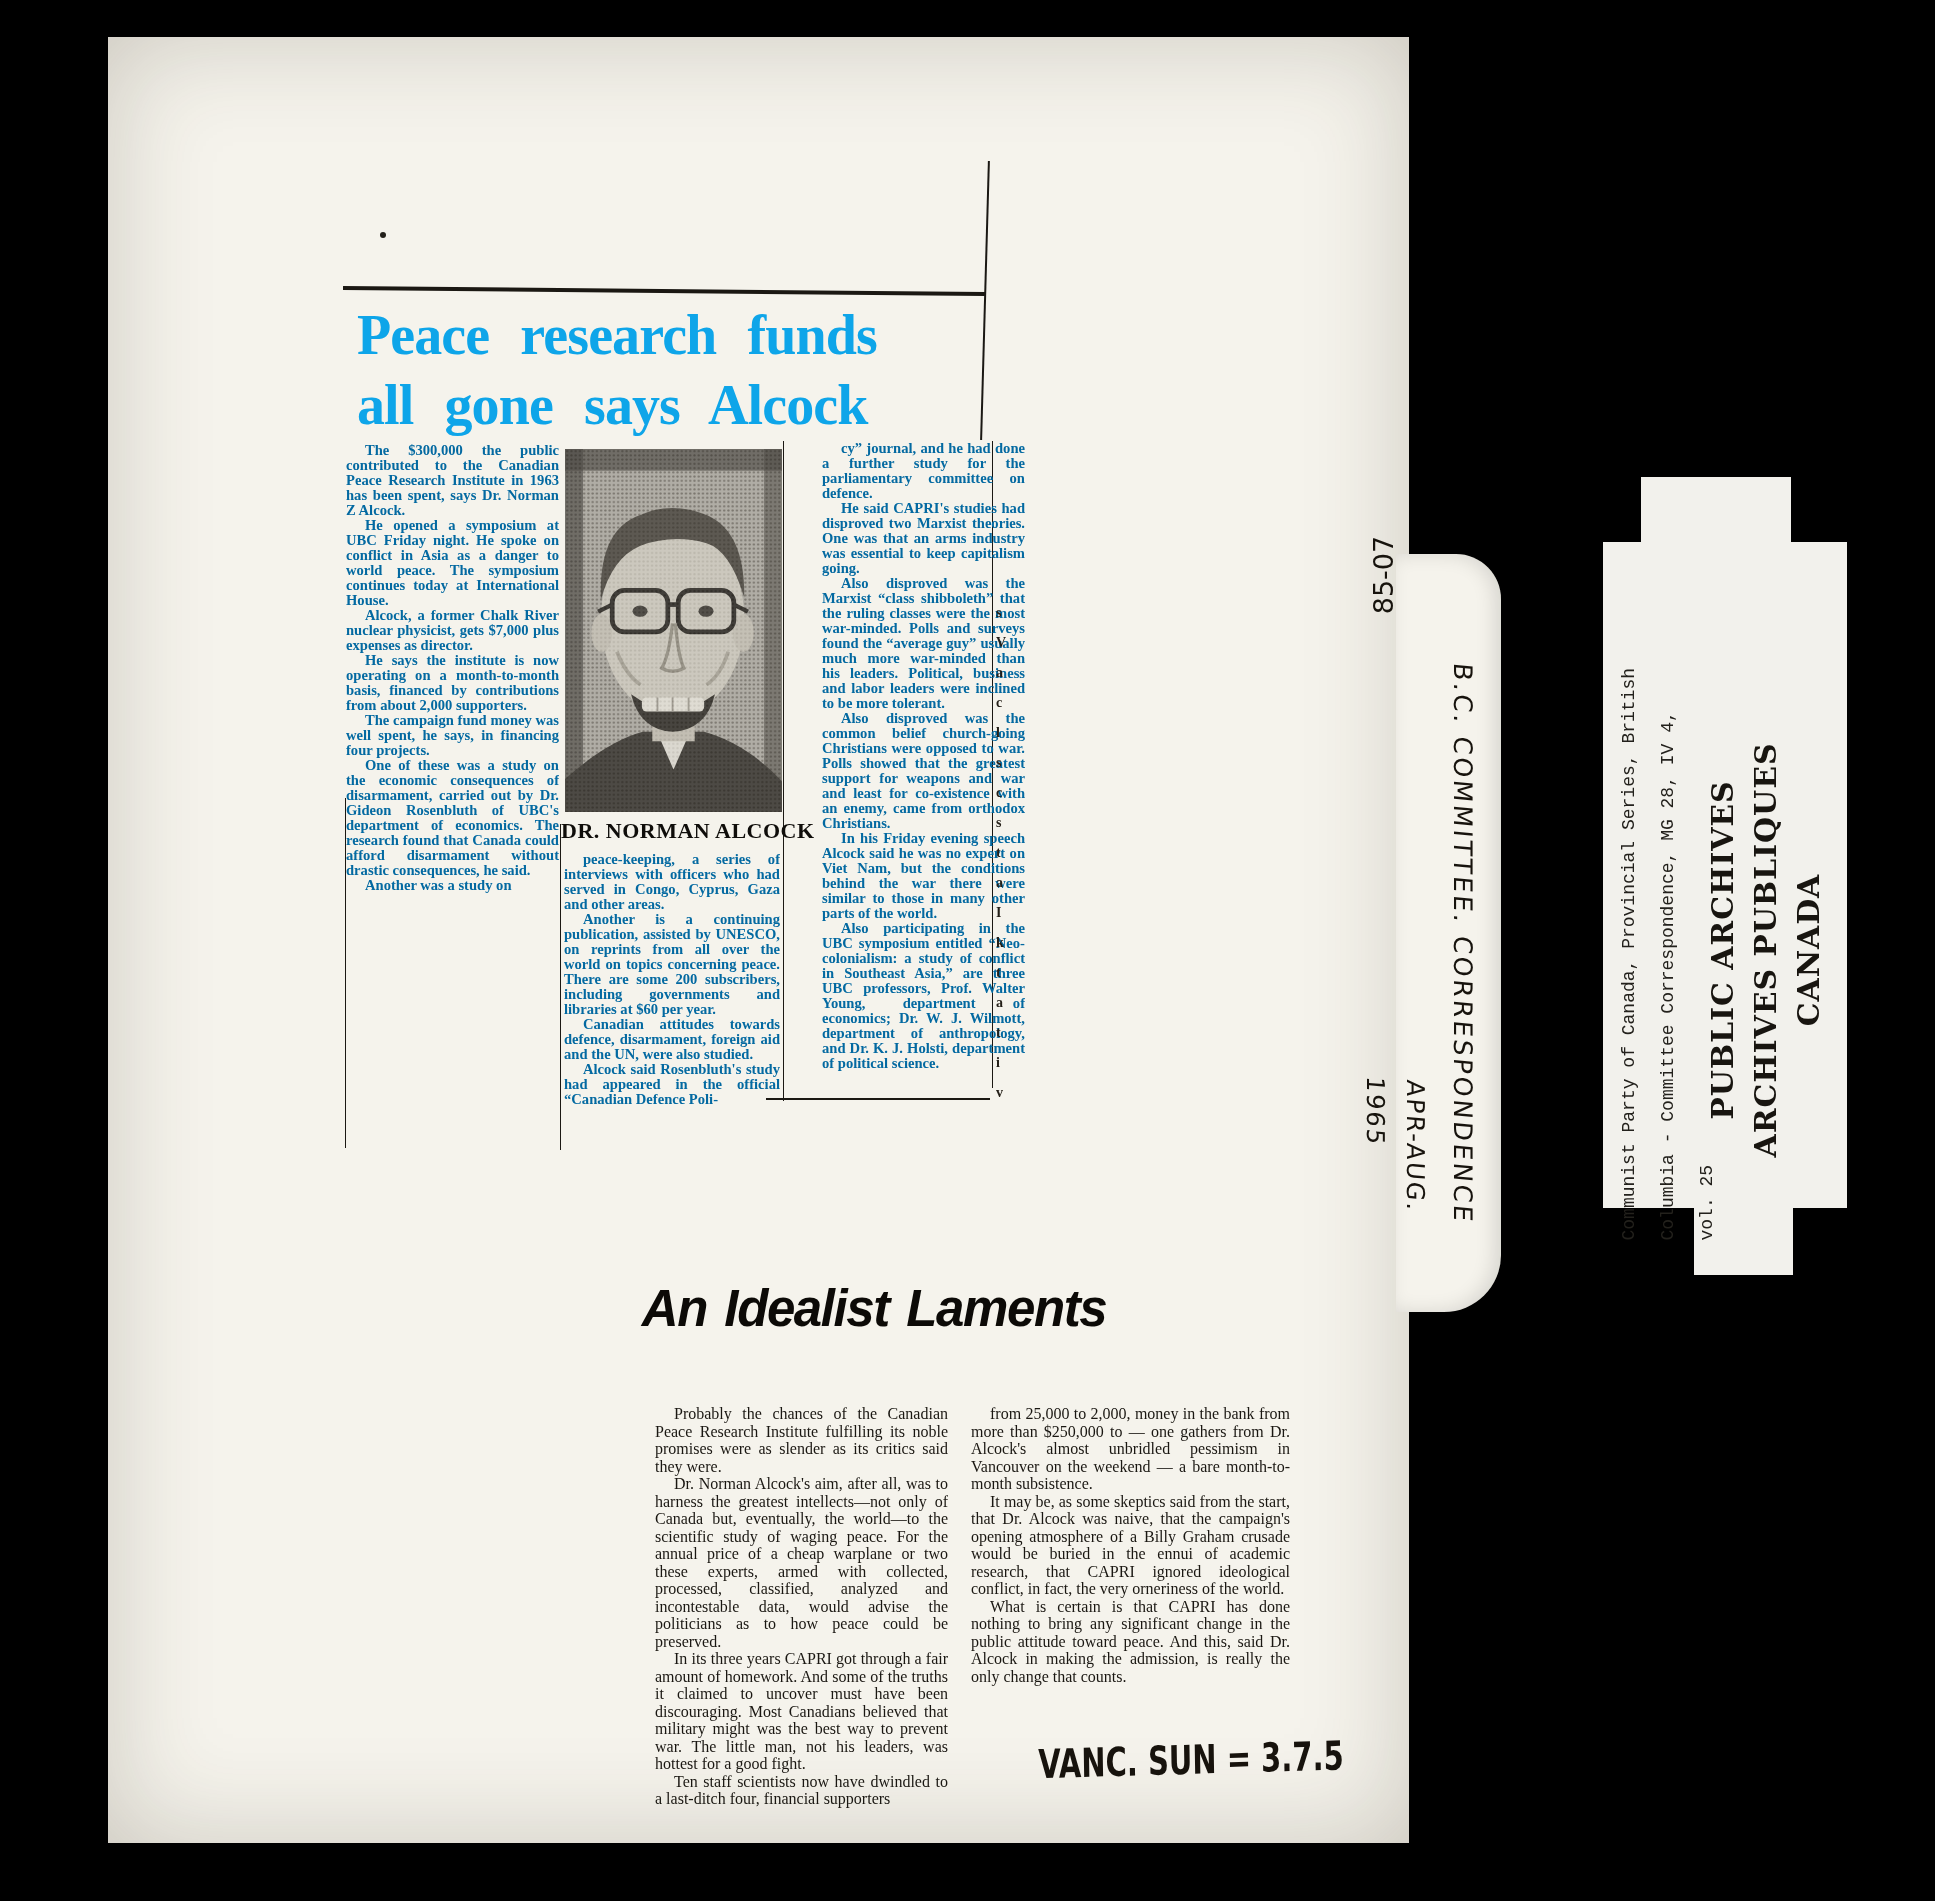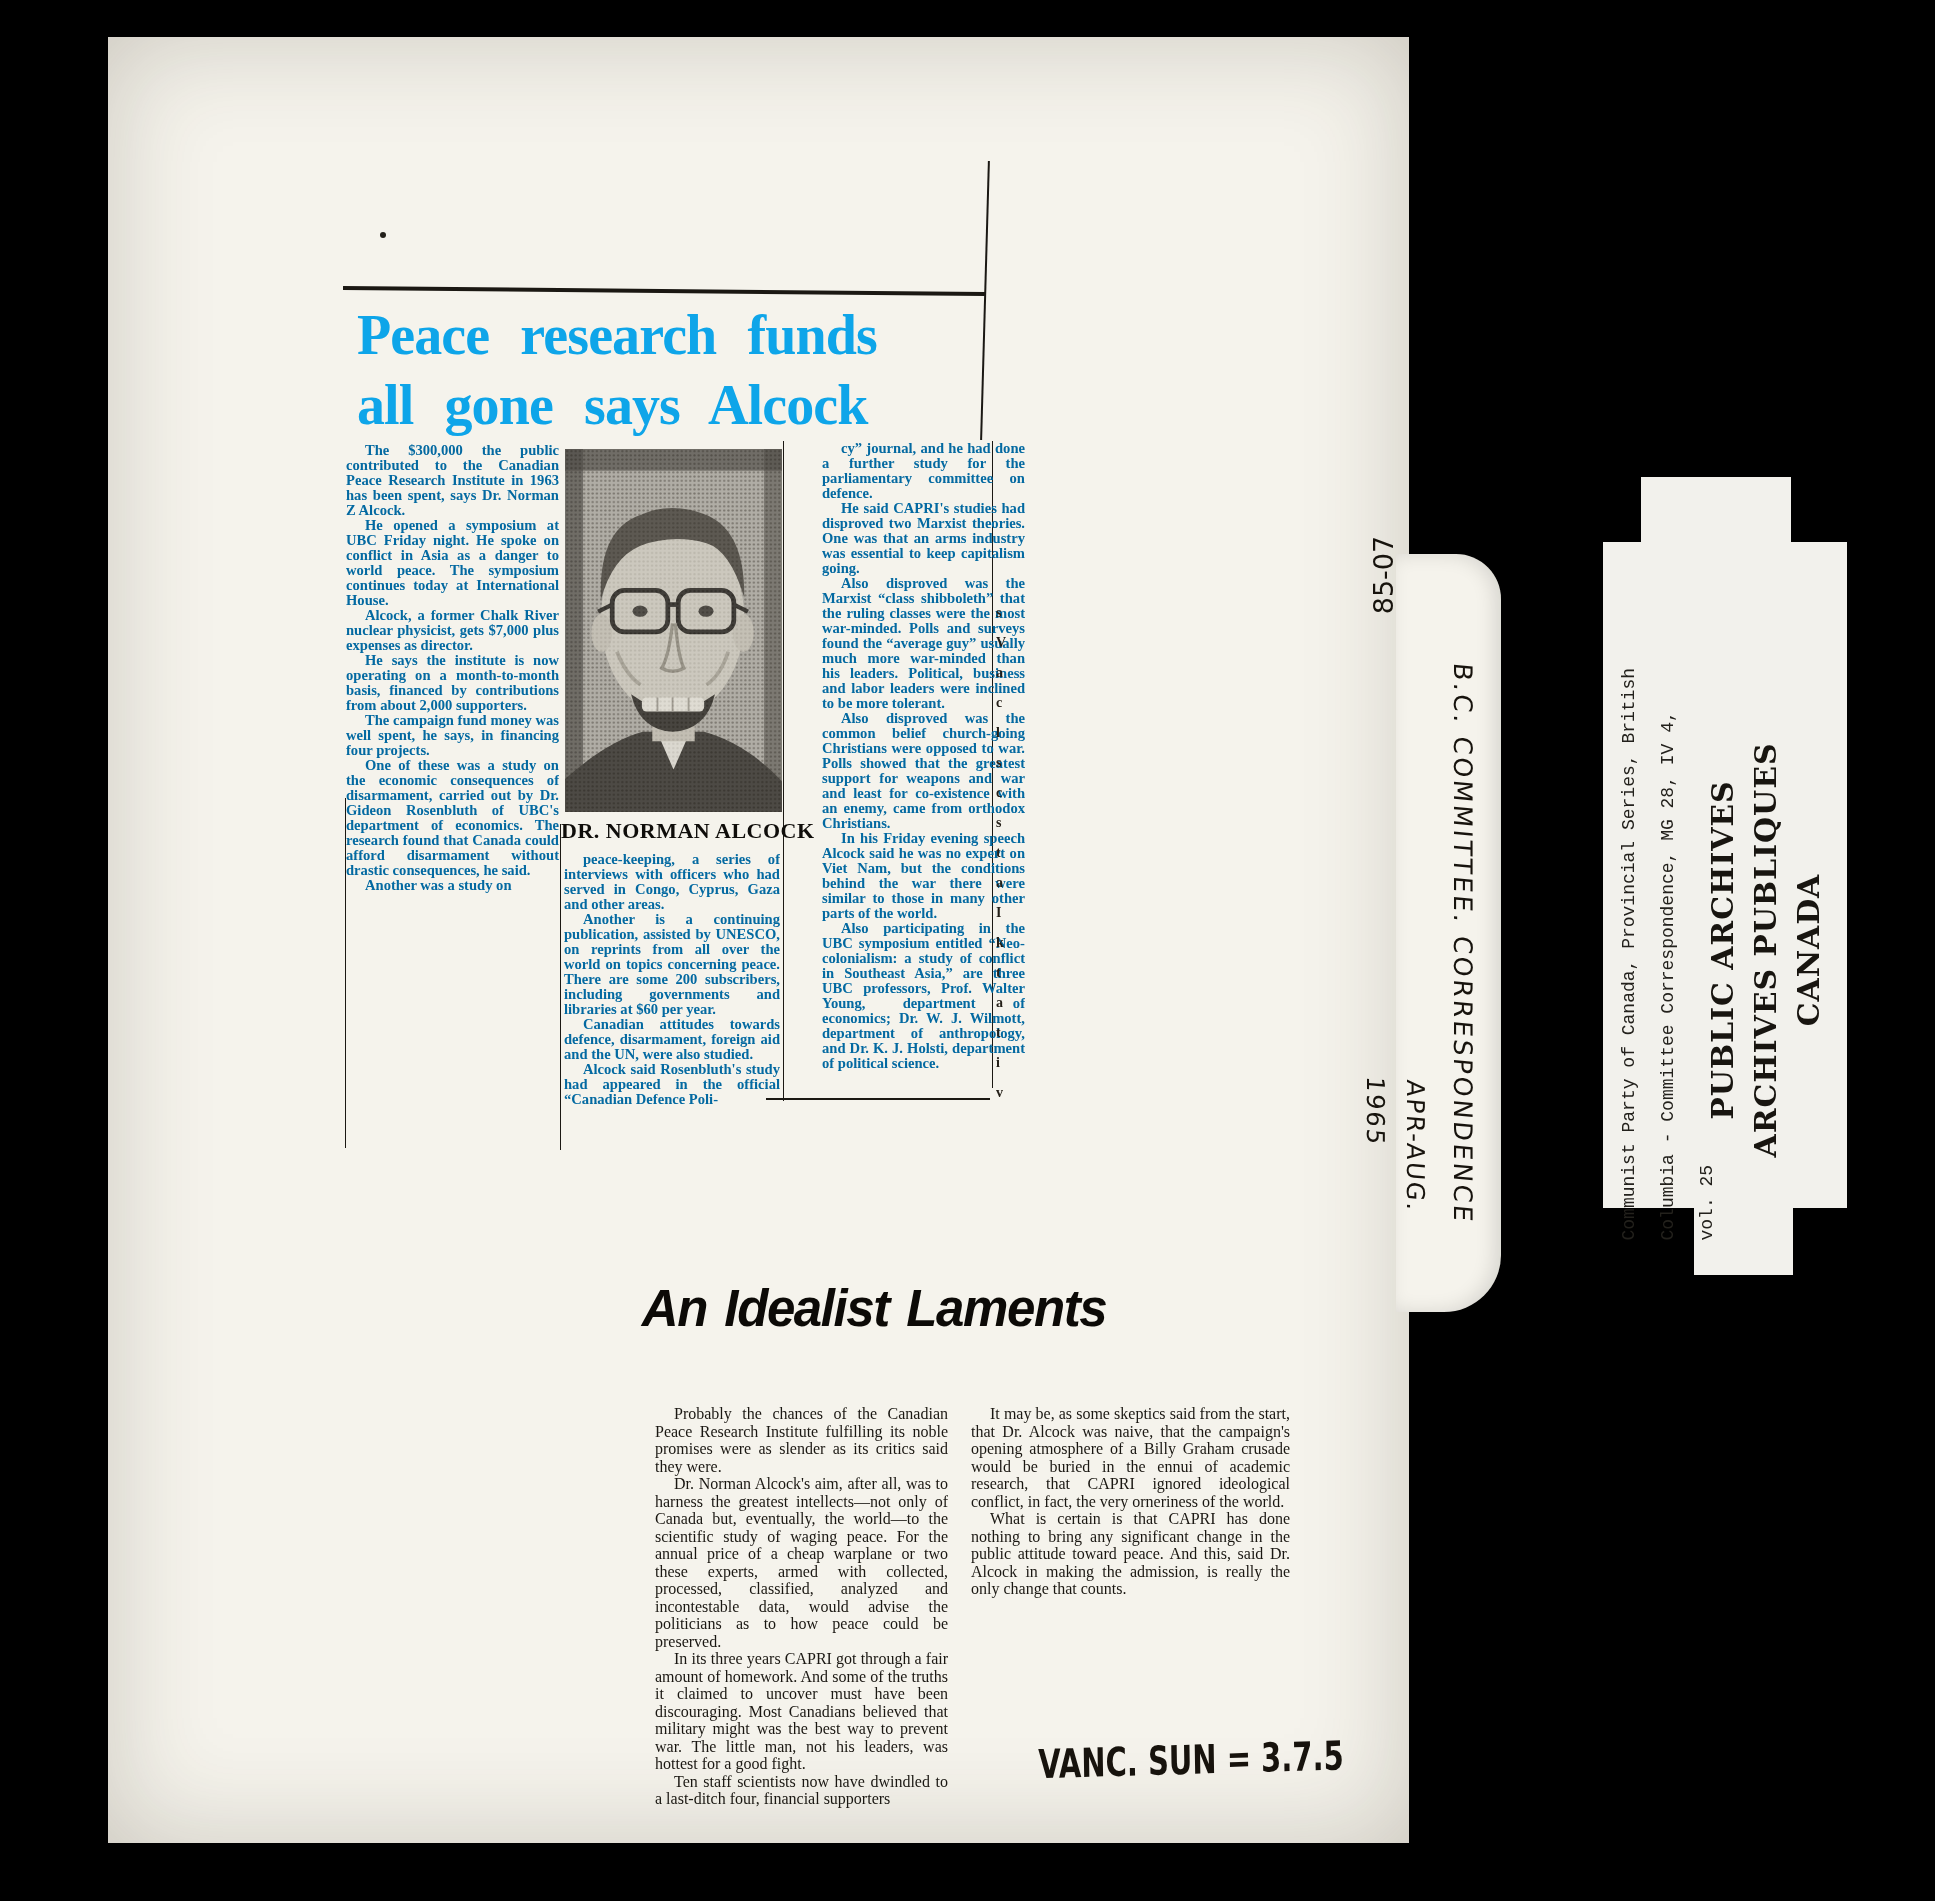--- a/index.html
+++ b/index.html
@@ -185,20 +185,21 @@
 <div id="a2-headline">An Idealist Laments</div>
 
 <div class="newscol" id="a2-col1">
   <p>Probably the chances of the Canadian Peace Research Institute fulfilling its noble promises were as slender as its critics said they were.</p>
   <p>Dr. Norman Alcock's aim, after all, was to harness the greatest intellects—not only of Canada but, eventually, the world—to the scientific study of waging peace. For the annual price of a cheap warplane or two these experts, armed with collected, processed, classified, analyzed and incontestable data, would advise the politicians as to how peace could be preserved.</p>
   <p>In its three years CAPRI got through a fair amount of homework. And some of the truths it claimed to uncover must have been discouraging. Most Canadians believed that military might was the best way to prevent war. The little man, not his leaders, was hottest for a good fight.</p>
   <p>Ten staff scientists now have dwindled to a last-ditch four, financial supporters</p>
 </div>
 
 <div class="newscol" id="a2-col2">
+  <p>from 25,000 to 2,000, money in the bank from more than $250,000 to — one gathers from Dr. Alcock's almost unbridled pessimism in Vancouver on the weekend — a bare month-to-month subsistence.</p>
   <p>It may be, as some skeptics said from the start, that Dr. Alcock was naive, that the campaign's opening atmosphere of a Billy Graham crusade would be buried in the ennui of academic research, that CAPRI ignored ideological conflict, in fact, the very orneriness of the world.</p>
   <p>What is certain is that CAPRI has done nothing to bring any significant change in the public attitude toward peace. And this, said Dr. Alcock in making the admission, is really the only change that counts.</p>
 </div>
 
 <div class="hand" id="hand-source">VANC. SUN = 3.7.5</div>
 <div class="hand" id="hand-code">85-07</div>
 <div class="hand" id="hand-folder">B.C. COMMITTEE. CORRESPONDENCE</div>
 <div class="hand" id="hand-date">APR-AUG.
 1965</div>
 

